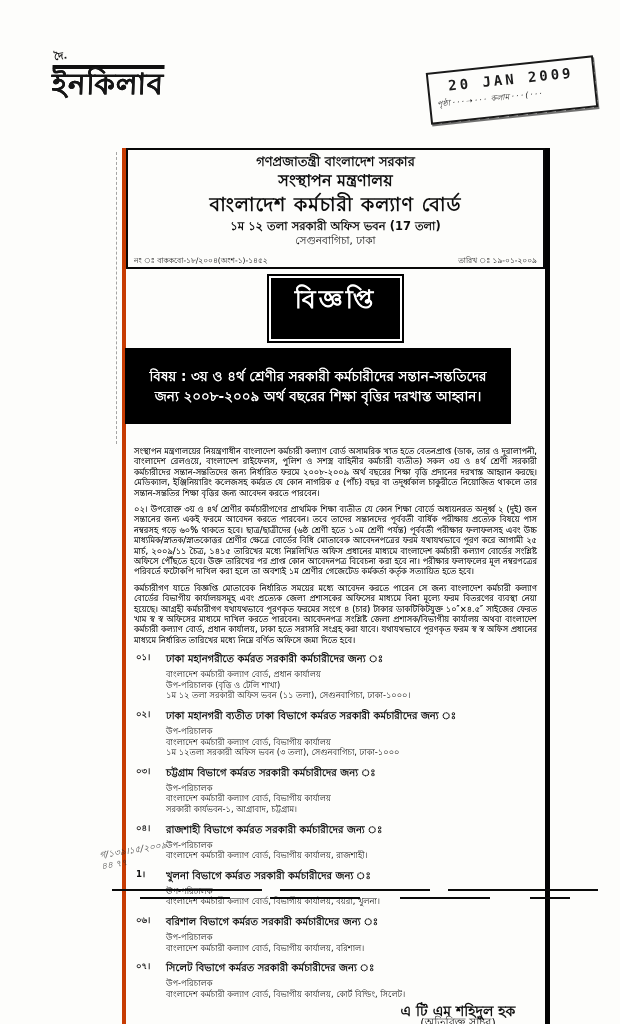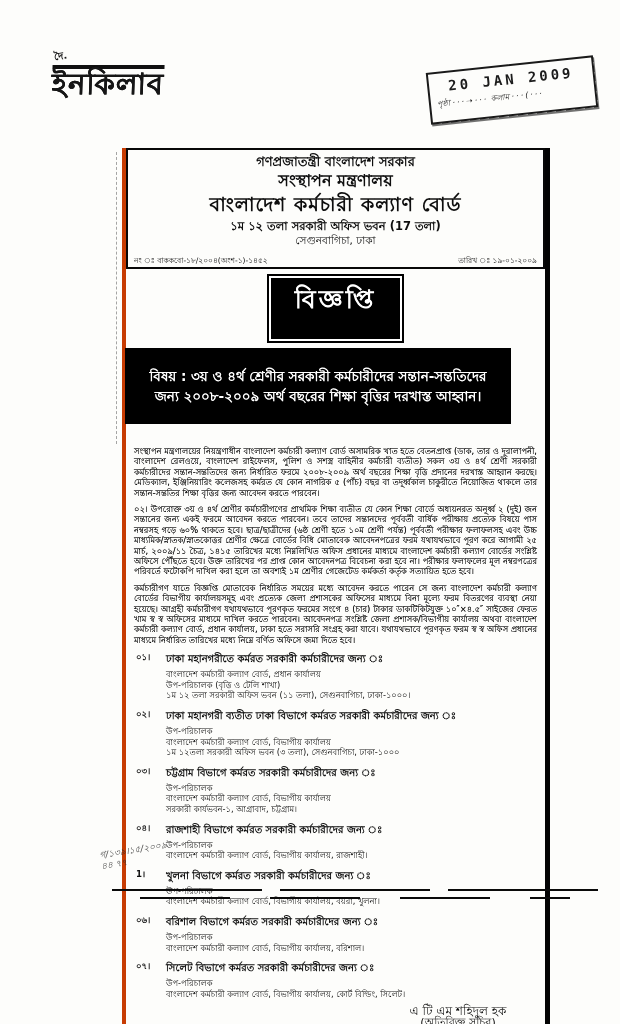--- a/index.html
+++ b/index.html
@@ -66,21 +66,21 @@
   }
   .office{display:flex;margin:0 0 7px 0;}
   .office-no{width:30px;flex:0 0 30px;font-size:8.6px;font-weight:bold;padding-left:2px;}
   .office-content{flex:1;}
   .office-heading{font-size:10px;font-weight:bold;margin-bottom:1px;}
   .office-line{font-size:8.3px;line-height:10.6px;}
   .office-line:empty{display:none;}
   .signature{
     width:150px;margin:6px 4px 10px auto;text-align:center;line-height:11px;
   }
-  .sig-name{font-size:12px;font-weight:normal;}
+  .sig-name{font-size:14px;font-weight:bold;}
   .sig-t1,.sig-t2{font-size:11px;}
   .sig-phone{font-size:12px;text-align:right;}
   
   .scribble{
     position:absolute;left:100px;top:845px;transform:rotate(-9deg);
     font-size:9px;font-style:italic;color:#2c2c2c;line-height:11px;opacity:.85;
   }
   .rule-bottom-1{
     position:absolute;left:112px;top:889px;width:498px;height:2px;
     background:repeating-linear-gradient(90deg,#0a0a0a 0 150px,transparent 150px 168px);

